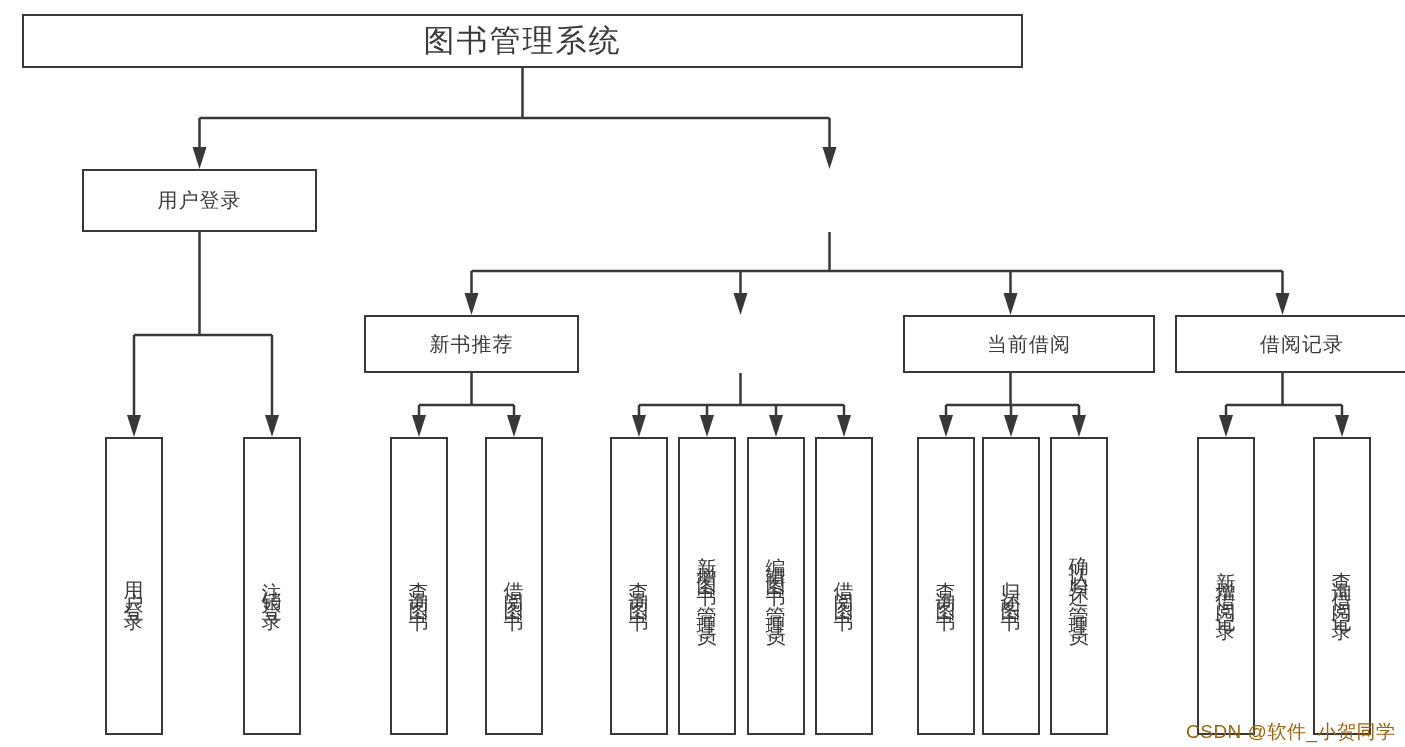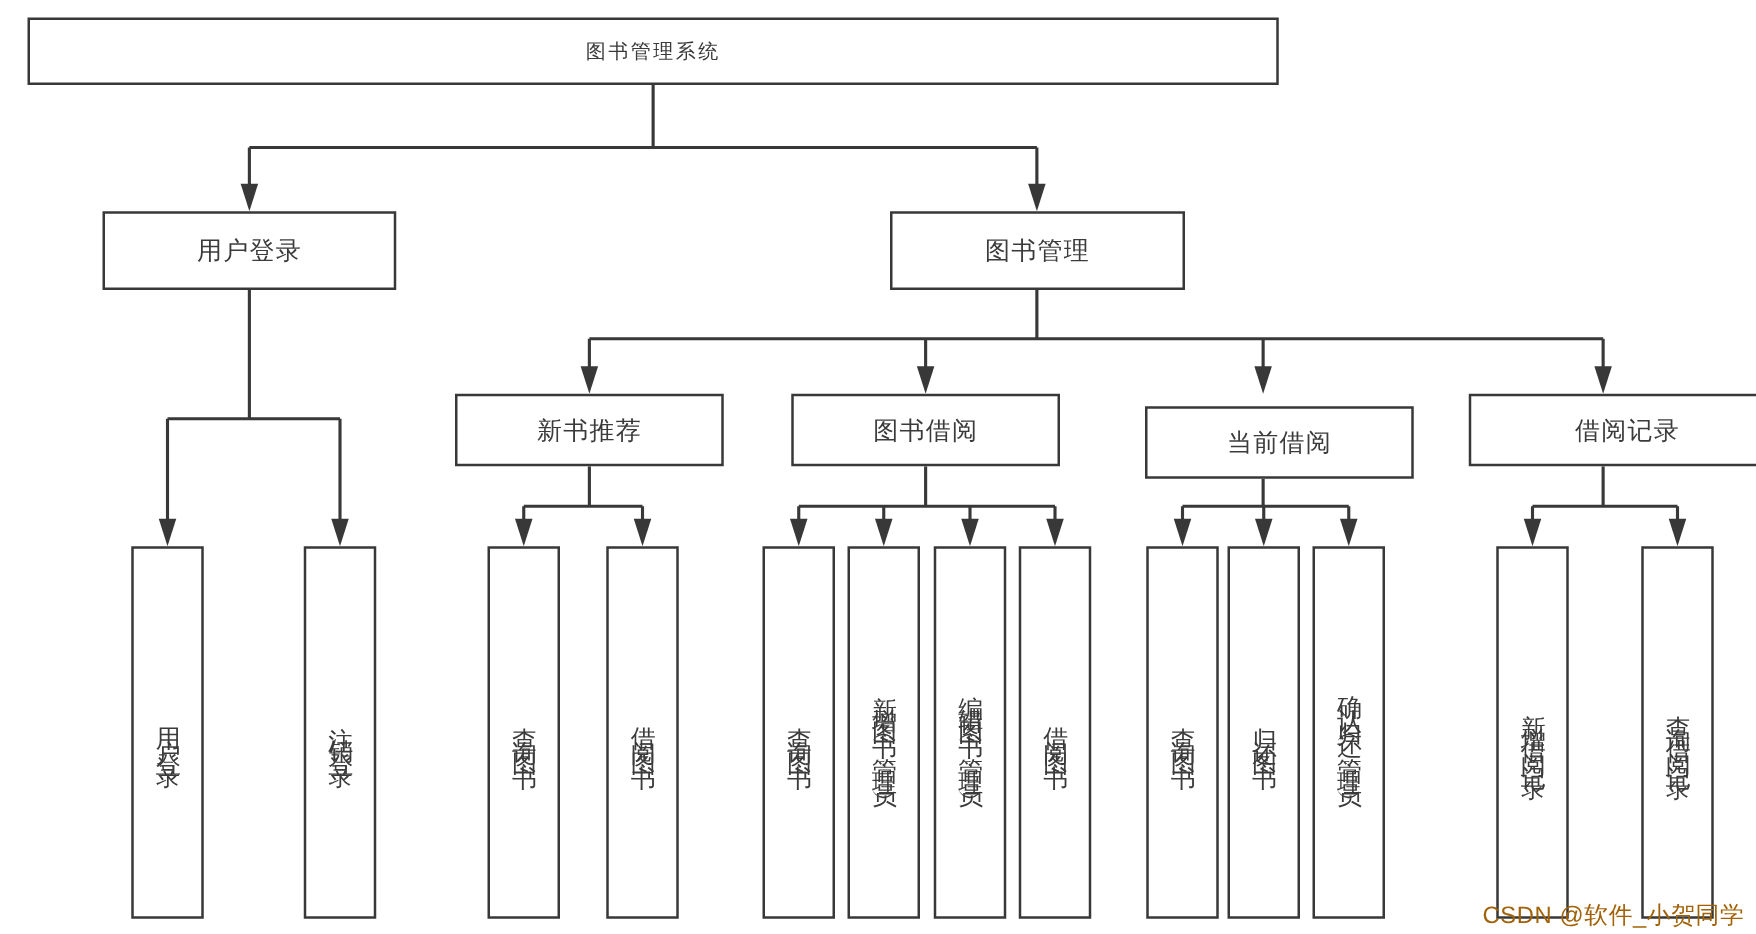--- a/index.html
+++ b/index.html
@@ -13,21 +13,21 @@
   .wires{position:absolute;left:0;top:0;pointer-events:none;}
   .node{
     position:absolute;
     box-sizing:border-box;
     border:2.5px solid #383838;
     background:#ffffff;
     display:flex;align-items:center;justify-content:center;
     color:#3b3b3b;
   }
   .h-node{font-size:20px;letter-spacing:1px;}
-  .root-node{font-size:16px;letter-spacing:2px;}
+  .root-node{font-size:31px;letter-spacing:2px;}
   .v-node .vtext{
     writing-mode:vertical-rl;
     text-orientation:mixed;
     font-size:20px;
     letter-spacing:10px;
     line-height:1;
     white-space:nowrap;
   }
   .watermark{
     position:absolute;
@@ -81,31 +81,25 @@
     </g>
   </svg>
 
   <div class="node h-node root-node" style="left:22px;top:14px;width:1001px;height:54px;">
     <span>图书管理系统</span>
   </div>
 
   <div class="node h-node" style="left:82px;top:169px;width:235px;height:63px;">
     <span>用户登录</span>
   </div>
-  <div class="node h-node" style="left:712px;top:169px;width:236px;height:63px;">
-    <span>图书管理</span>
-  </div>
 
   <div class="node h-node" style="left:364px;top:315px;width:215px;height:58px;text-align:right;">
     <span>新书推荐</span>
   </div>
-  <div class="node h-node" style="left:633px;top:315px;width:215px;height:58px;">
-    <span>图书借阅</span>
-  </div>
-  <div class="node h-node" style="left:903px;top:325px;width:215px;height:58px;margin-left:13px;">
+  <div class="node h-node" style="left:903px;top:315px;width:252px;height:58px;">
     <span>当前借阅</span>
   </div>
   <div class="node h-node" style="left:1175px;top:315px;width:254px;height:58px;">
     <span>借阅记录</span>
   </div>
 
   <div class="node v-node" style="left:105px;top:437px;width:58px;height:298px;">
     <span class="vtext">用户登录</span>
   </div>
   <div class="node v-node" style="left:243px;top:437px;width:58px;height:298px;">

